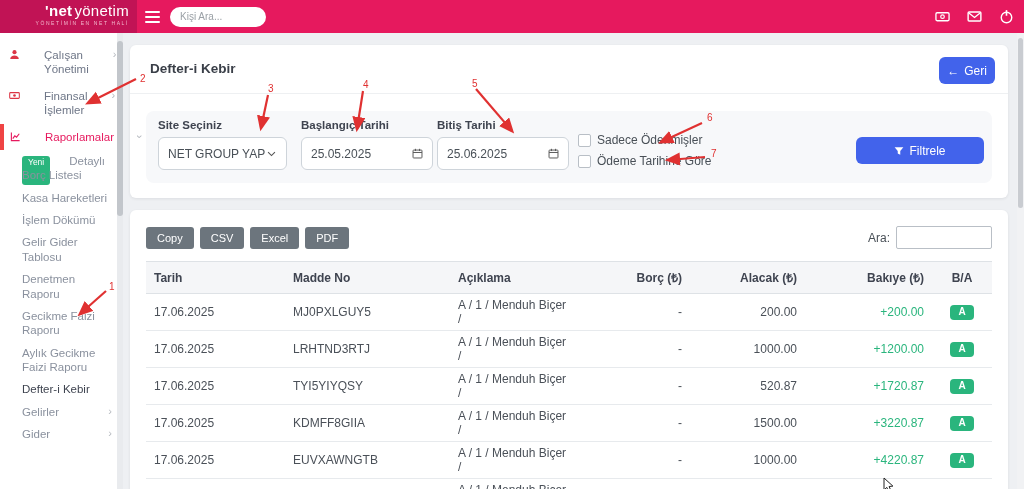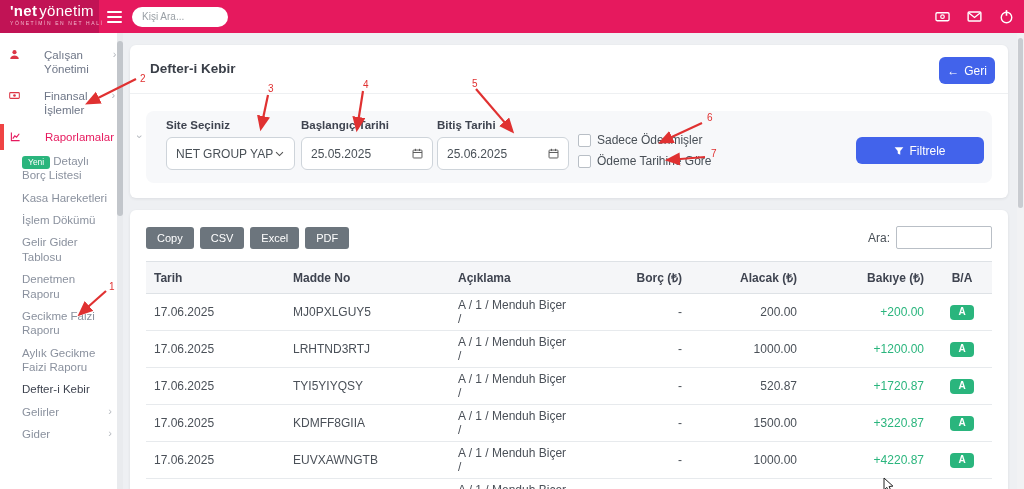--- a/index.html
+++ b/index.html
@@ -1,21 +1,21 @@
 <!DOCTYPE html>
 <html><head>
 <meta charset="utf-8">
 <style>
   * { margin:0; padding:0; box-sizing:border-box; }
   html,body { width:1024px; height:489px; overflow:hidden; }
   body { font-family:"Liberation Sans", sans-serif; background:#eef0f3; position:relative; }
 
   
   .topbar { position:absolute; left:0; top:0; width:1024px; height:33px; background:#e6195e; z-index:20; display:flex; align-items:center; }
-  .logo { width:99px; height:33px; background:#c11355; color:#fff; padding:3px 8px 0 10px; cursor:pointer;text-align:right; }
+  .logo { width:137px; height:33px; background:#c11355; color:#fff; padding:3px 8px 0 10px; cursor:pointer;text-align:right; }
   .logo-line { font-size:15px; line-height:15px; letter-spacing:.3px; }
   .logo-net { font-weight:bold; }
   .logo-rest { font-weight:300; margin-left:2px; }
   .logo-sub { font-size:5px; letter-spacing:1.6px; color:#f3b9cd; margin-top:2px; white-space:nowrap; }
   .tb-left { display:flex; align-items:center; gap:10px; margin-left:8px; }
   .hamburger { width:15px; display:flex; flex-direction:column; gap:3px; cursor:pointer; }
   .hamburger span { height:2px; background:#fff; border-radius:1px; }
   .person-search { width:96px; height:20px; border:none; border-radius:10px; background:#fff; font-size:10px; padding:0 10px; color:#555; outline:none; }
   .person-search::placeholder { color:#9aa0a6; }
   .tb-icons { margin-left:auto; display:flex; align-items:center; gap:17px; padding-right:10px; }
@@ -29,36 +29,36 @@
   .side-item.parent { gap:24px; padding:6px 5px 6px 9px; font-size:11.5px; color:#6e7687; }
   .side-item.parent.active { border-left:4px solid #ef4444; padding-left:6px; color:#e6195e; }
   .side-item.parent.active .s-icon { color:#e6195e; }
   .s-icon { color:#dc3545; display:flex; margin-top:1px; }
   .s-icon svg { width:11px; height:11px; }
   .s-label { flex:1; line-height:1.25; }
   .s-chev { color:#b6bac0; font-size:11px; line-height:1; margin-top:1px; }
   .s-chev.down { transform:rotate(90deg); }
   .side-item.sub { padding:4px 5px 4px 22px; font-size:11.5px; color:#8a919e; }
   .side-item.sub.current { color:#3f4450; }
-  .badge-new { background:#2ab57d; color:#fff; font-size:8.5px; padding:1px 6px 2px; border-radius:3px; margin-right:3px; }
+  .badge-new { background:#2ab57d; color:#fff; font-size:8.5px; padding:1px 6px 18px; border-radius:3px; margin-right:19px; }
   .side-scroll { position:absolute; right:-6px; top:0; width:6px; bottom:0; background:#e9ebee; }
   .side-scroll .thumb { position:absolute; left:0; top:8px; width:6px; height:175px; background:#c2c6cb; border-radius:3px; }
 
   
   .card { position:absolute; background:#fff; border-radius:6px; box-shadow:0 1px 3px rgba(40,45,60,.09); }
   .header-card { left:130px; top:45px; width:878px; height:153px; }
   .card-title { position:absolute; left:20px; top:16px; font-size:13.5px; font-weight:bold; color:#3a3f48; }
   .btn-blue { background:#4263eb; color:#fff; border:none; border-radius:6px; font-size:12px; font-family:inherit; cursor:pointer; display:flex; align-items:center; justify-content:center; gap:5px; }
   .btn-geri { position:absolute; right:13px; top:12px; width:56px; height:27px; }
   .divider { position:absolute; left:0; right:0; top:48px; border-top:1px solid #eef0f2; }
 
   .filter-panel { position:absolute; left:16px; right:16px; top:66px; height:72px; background:#f7f8fa; border-radius:8px; }
   .f-label { font-size:11.5px; font-weight:bold; color:#3f4450; margin-bottom:6px; }
   .f-group { position:absolute; top:8px; }
-  .fg1 { left:20px; } .fg2 { left:155px; } .fg3 { left:291px; }
+  .fg1 { left:12px; } .fg2 { left:155px; } .fg3 { left:291px; }
   .select-box, .date-box { width:129px; height:33px; background:#fff; border:1px solid #ced4da; border-radius:6px; display:flex; align-items:center; padding:0 9px; font-size:12px; color:#495057; cursor:pointer; }
   .date-box { width:132px; }
   .select-box .val, .date-box .val { flex:1; white-space:nowrap; overflow:hidden; }
   .f-ico { color:#555; display:flex; } .f-ico svg { width:11px; height:11px; }
   .f-checks { position:absolute; left:432px; top:22px; }
   .check-row { display:flex; align-items:center; gap:6px; margin-bottom:7px; cursor:pointer; }
   .cb { width:13px; height:13px; background:#fff; border:1px solid #b9bfc6; border-radius:2px; }
   .check-row span.cl { font-size:12px; color:#495057; }
   .btn-filtrele { position:absolute; left:710px; top:26px; width:128px; height:27px; }
   .btn-filtrele svg { width:10px; height:10px; }

